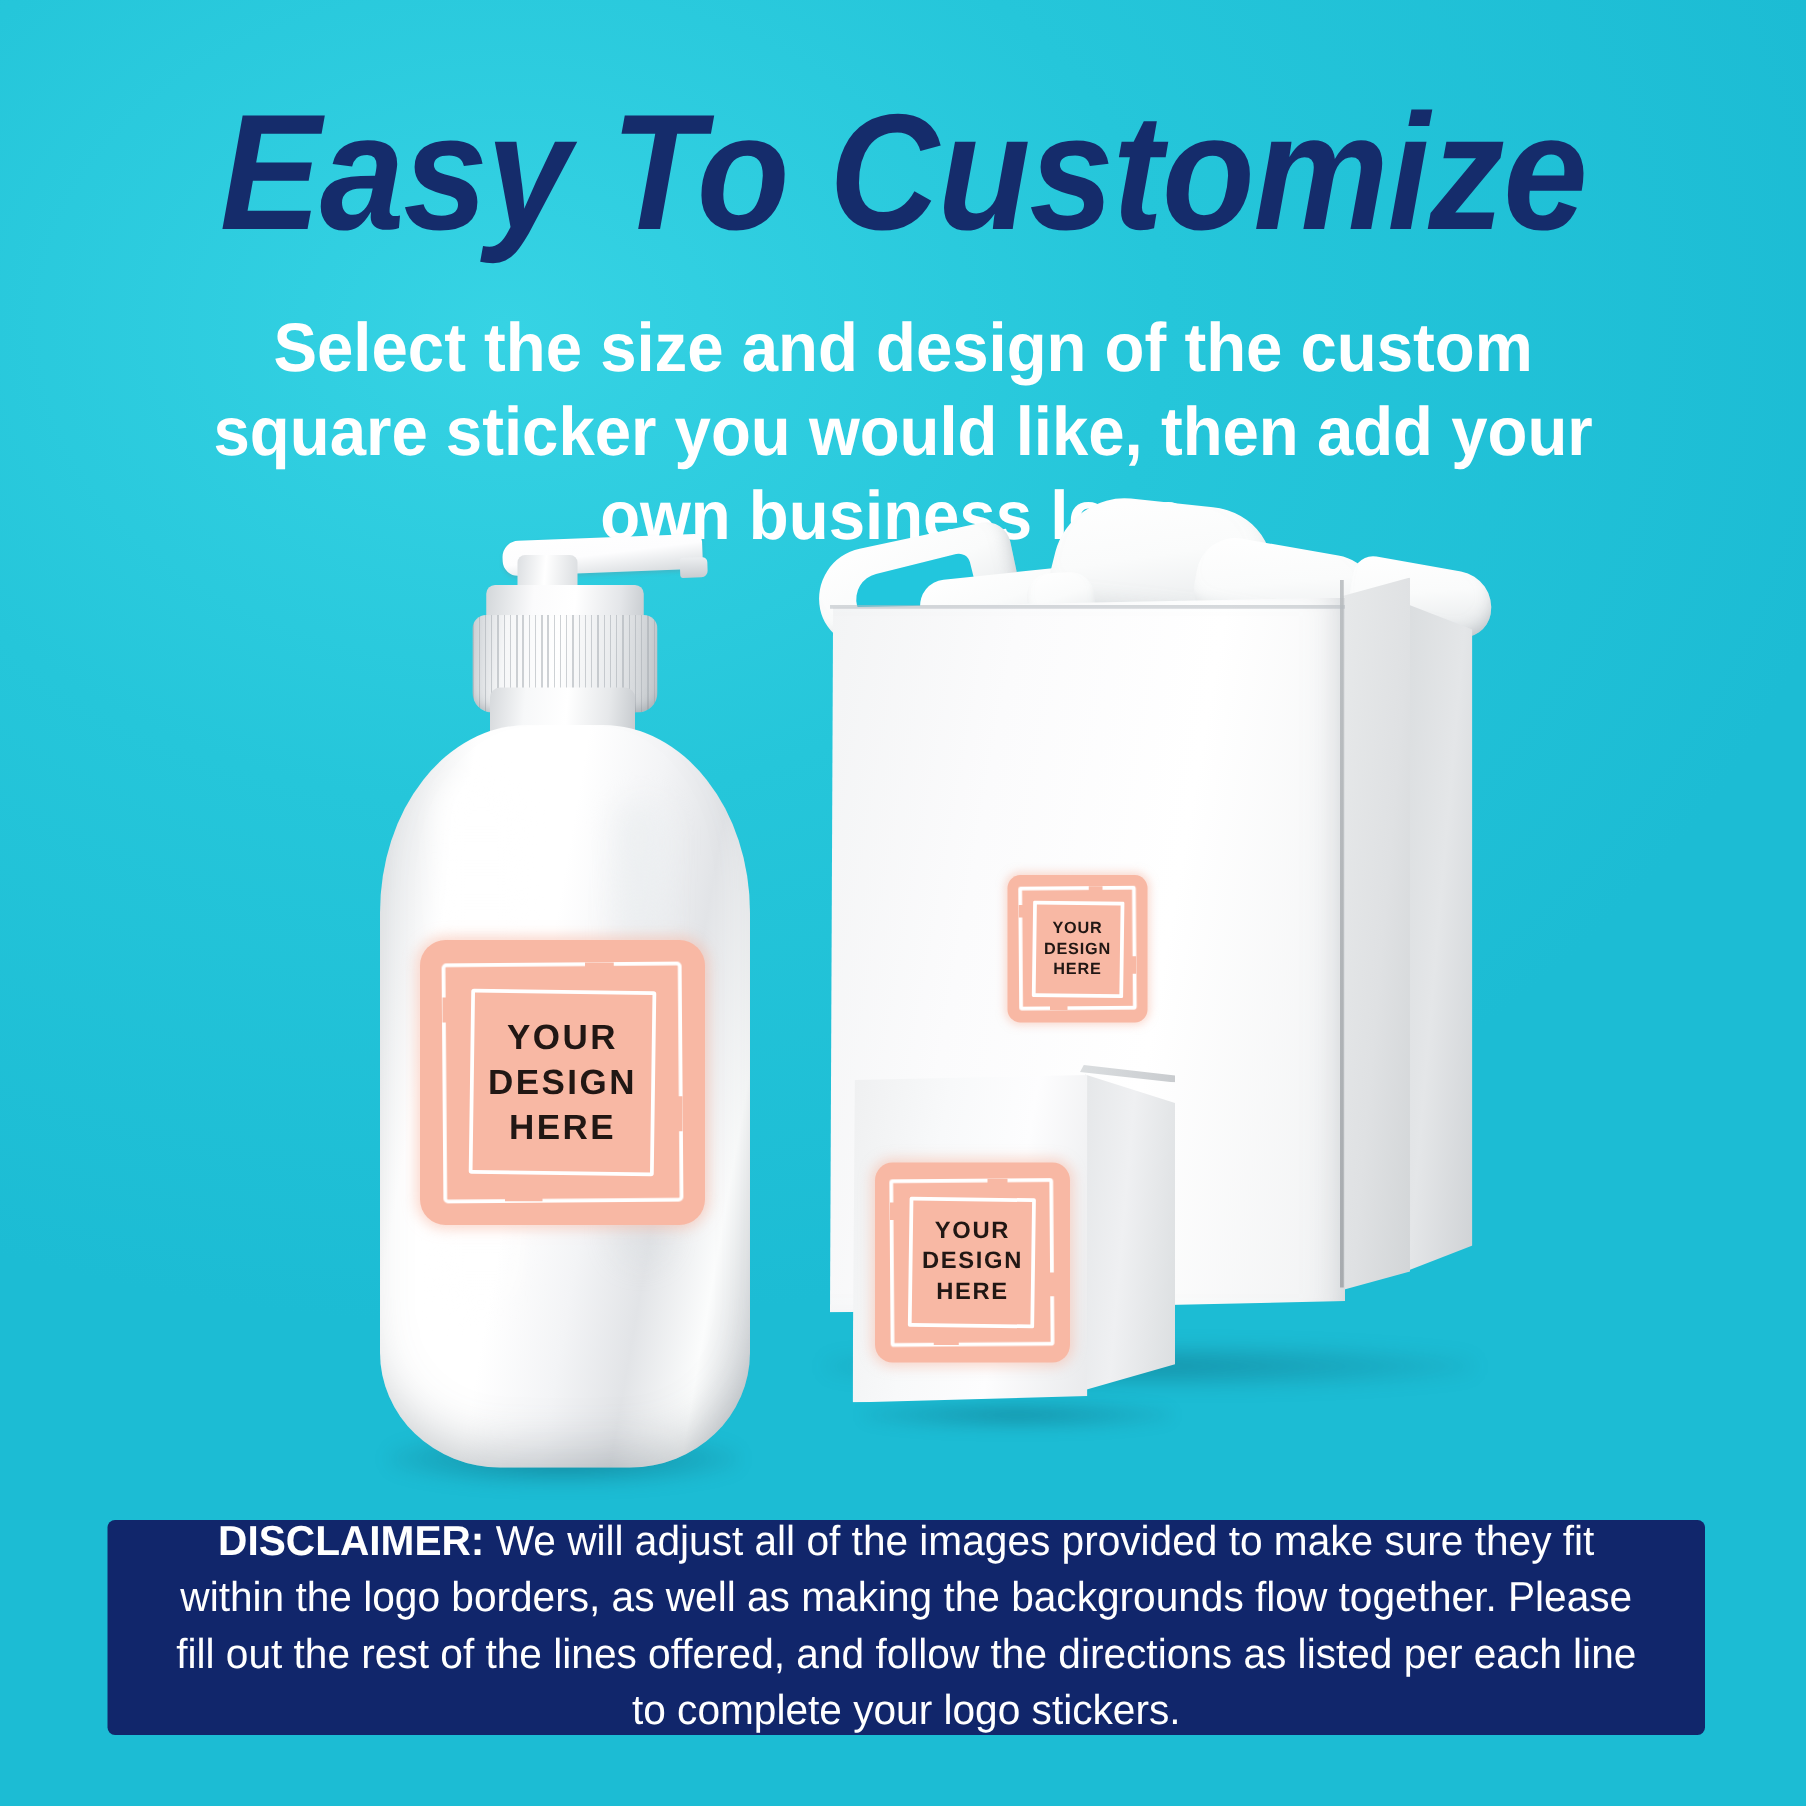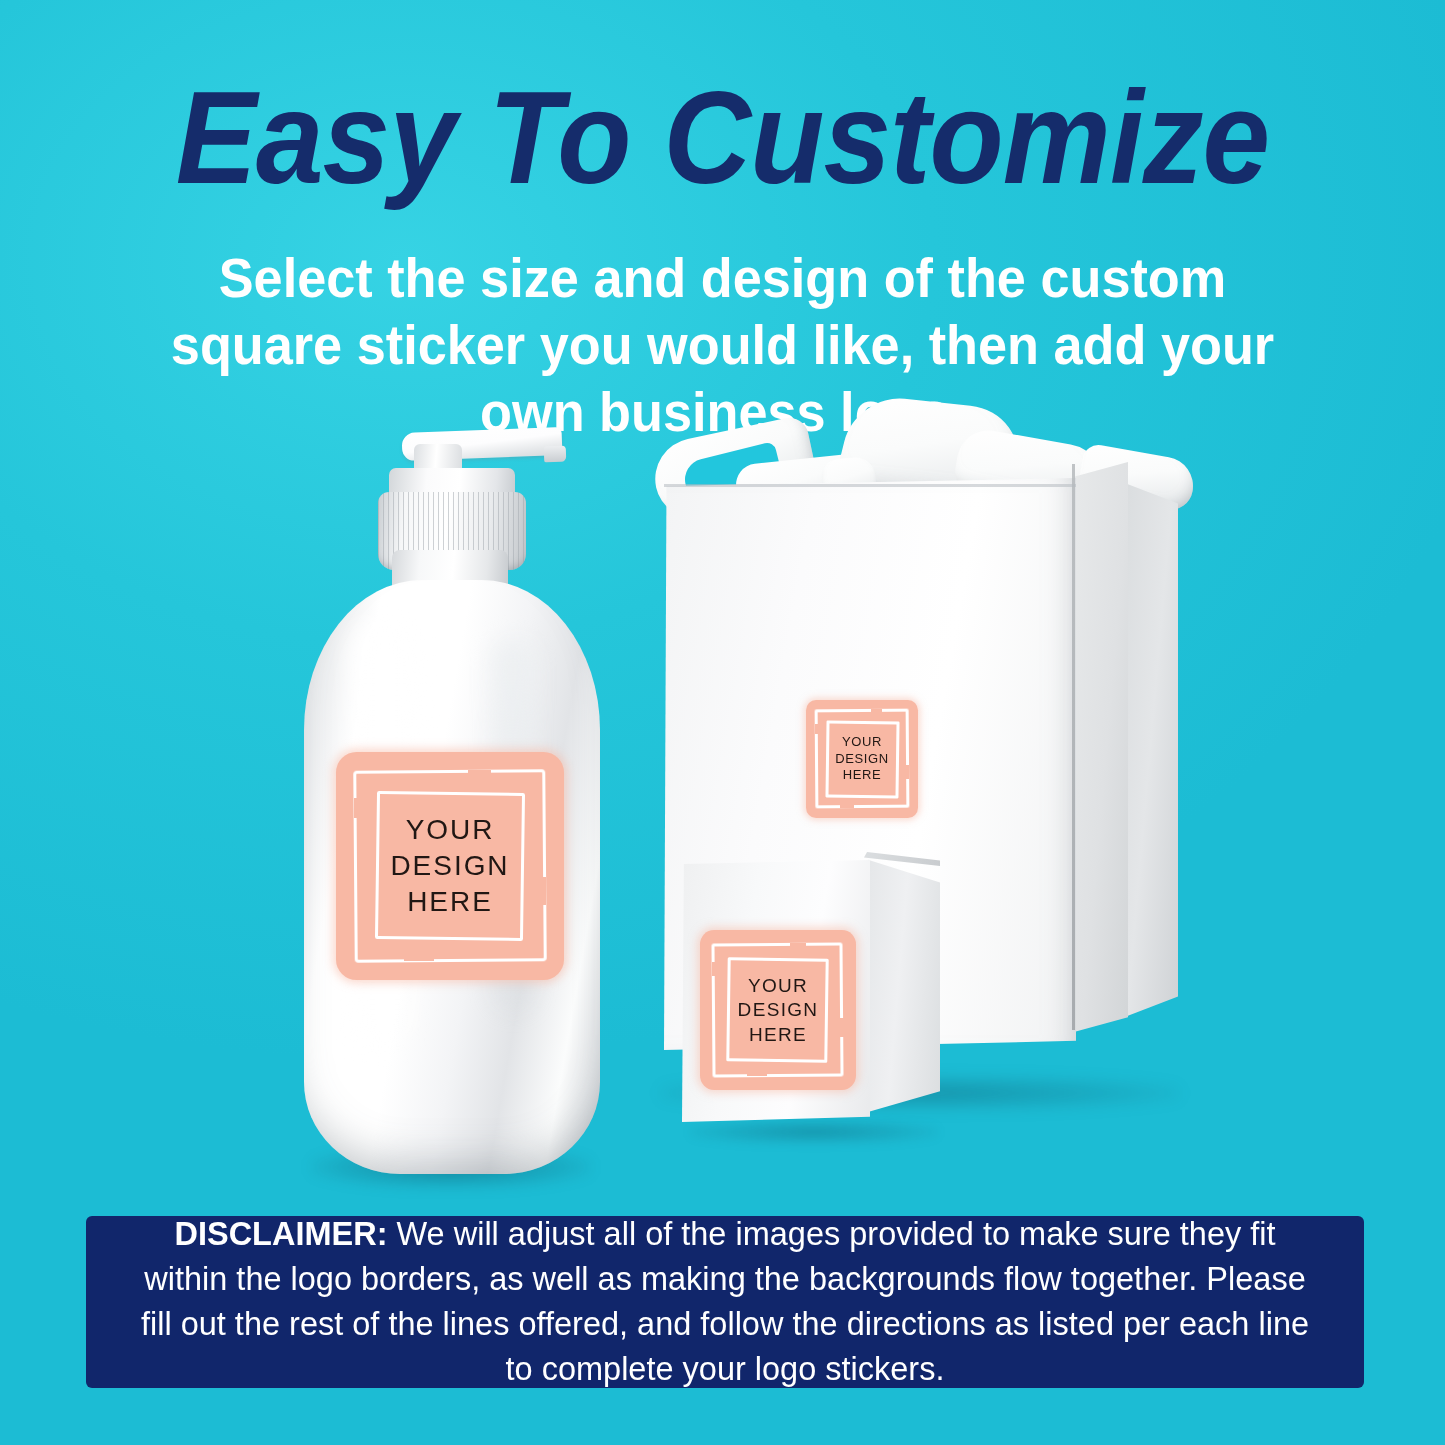--- a/index.html
+++ b/index.html
@@ -79,21 +79,21 @@
   .sticker .nickA { left:8%;  top:20%; width:4%;  height:9%; }
   .sticker .nickB { left:58%; top:8%;  width:10%; height:2.6%; }
   .sticker .nickC { left:88%; top:55%; width:4%;  height:12%; }
   .sticker .nickD { left:30%; top:88.5%; width:13%; height:3%; }
   .sticker .text {
     position:absolute;
     left:0; right:0; top:50%;
     transform:translateY(-50%);
     text-align:center;
     color:#211714;
-    font-weight:400;
+    font-weight:700;
     letter-spacing:0.07em;
     line-height:1.28;
   }
 
   
   #bottle { position:absolute; left:296px; top:430px; width:310px; height:745px; }
   #bottle .shadow {
     position:absolute; left:14px; bottom:-14px; width:282px; height:44px;
     background: radial-gradient(ellipse at 50% 50%, rgba(10,70,90,.42) 0%, rgba(10,70,90,.14) 55%, rgba(10,70,90,0) 78%);
     filter:blur(6px);

